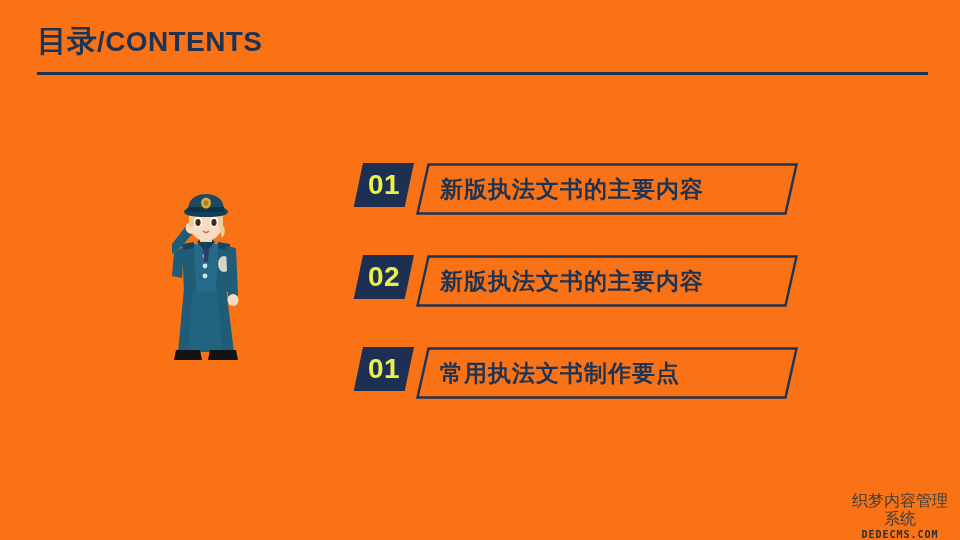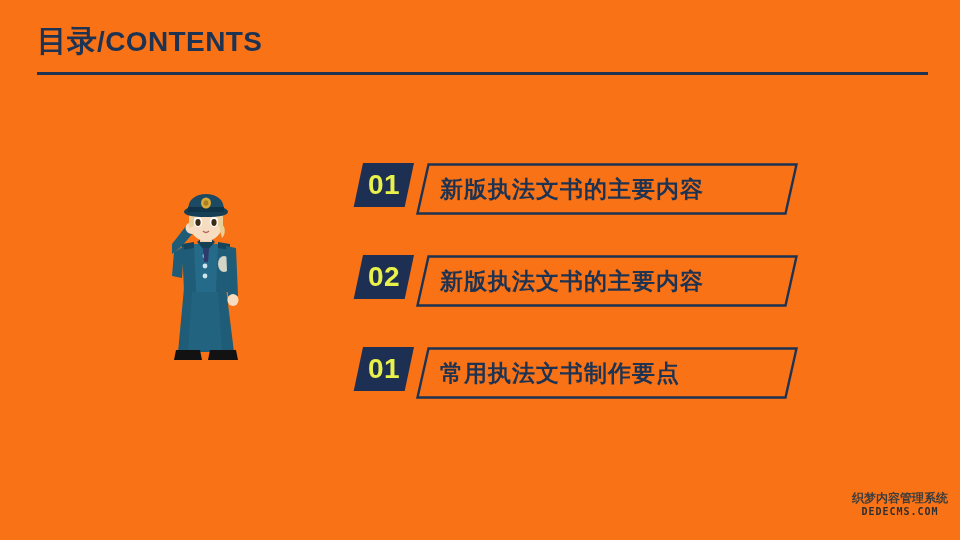--- a/index.html
+++ b/index.html
@@ -132,22 +132,22 @@
   .watermark {
     position: absolute;
     left: 845px;
     top: 492px;
     width: 110px;
     text-align: center;
     color: #4a4a4a;
     line-height: 1.15;
   }
   .watermark .wm-zh {
-    font-size: 12px;
-    font-weight: 700;
+    font-size: 16px;
+    font-weight: 400;
     letter-spacing: 0px;
     color: #3d3d3d;
   }
   .watermark .wm-en {
     font-size: 10px;
     font-weight: 700;
     letter-spacing: 1px;
     color: #2e2e2e;
     font-family: "DejaVu Sans Mono", "Liberation Mono", monospace;
   }

